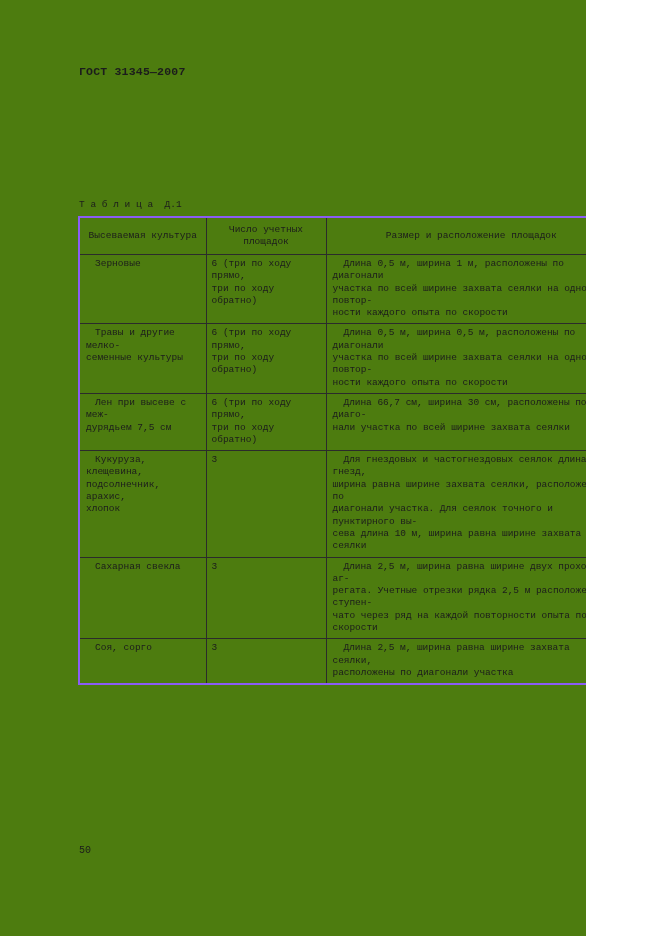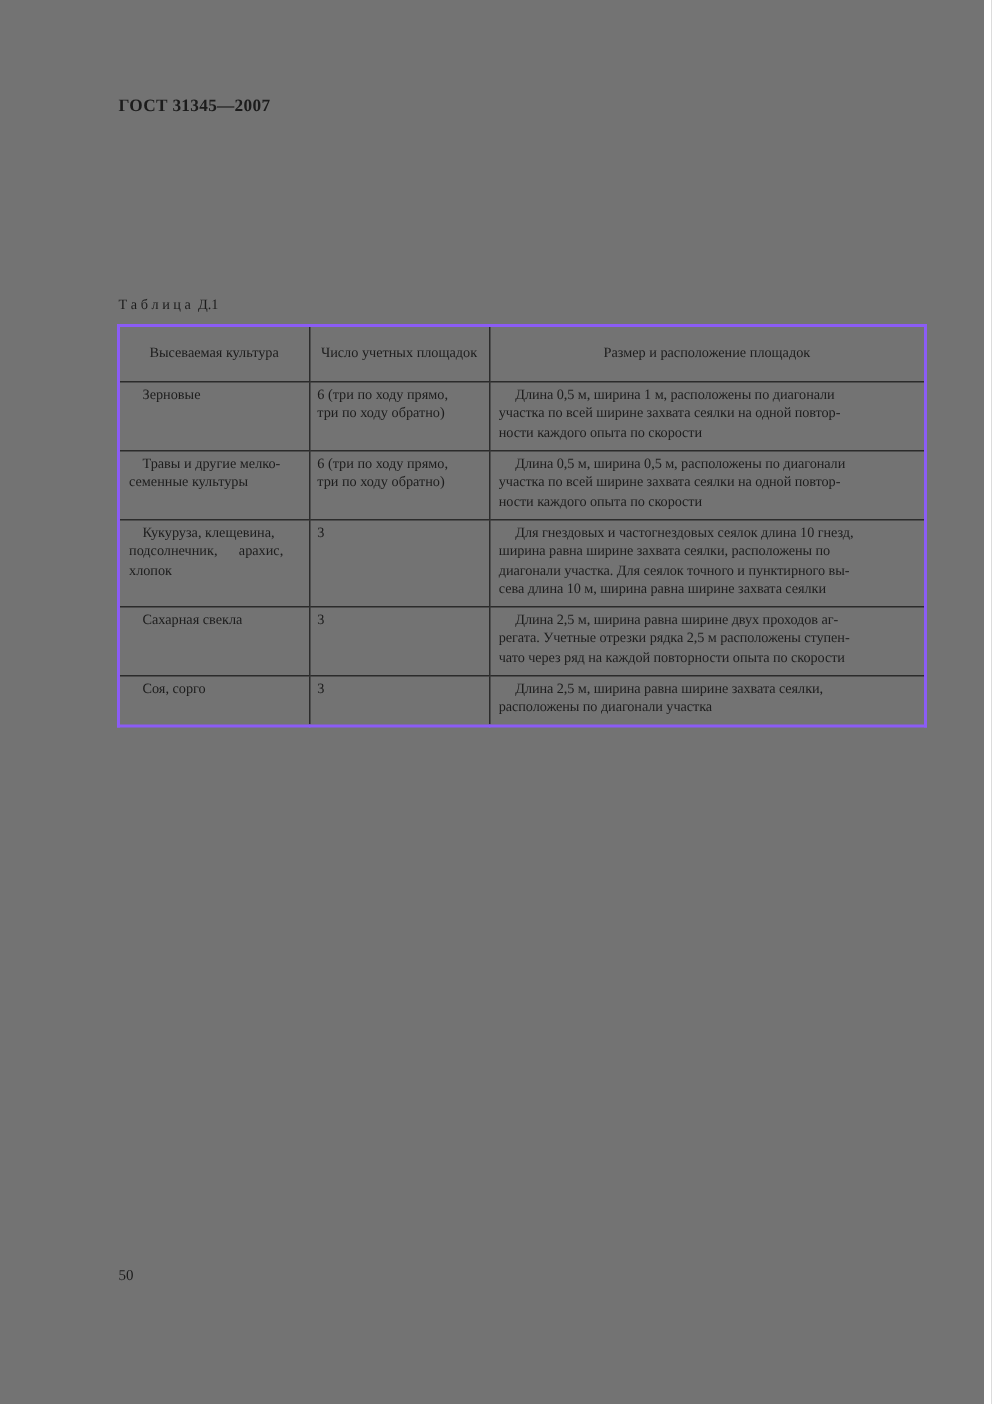--- a/index.html
+++ b/index.html
@@ -1,18 +1,18 @@
 <!DOCTYPE html>
 <html lang="ru"><head>
 <meta charset="utf-8">
 <style>
   html,body{margin:0;padding:0;background:#ffffff;}
   .page{
-    position:relative;width:656px;height:936px;background:#737373;
-    font-family:Liberation Serif, serif;color:#1c1c1c;overflow:hidden;
+    position:relative;width:586px;height:936px;background:#4d7c0f;
+    font-family:Liberation Mono, monospace;color:#1c1c1c;overflow:hidden;
   }
   .gost-num{
     position:absolute;left:79px;top:65px;
     font-size:11.5px;font-weight:bold;letter-spacing:0.2px;white-space:pre;
   }
   .annex{
     position:absolute;top:94px;left:0;width:661px;text-align:center;
     font-size:10px;font-weight:bold;line-height:14px;
   }
   .doc-title{
@@ -78,20 +78,28 @@
         </tr>
         <tr style="height: 46px;">
           <td class="c1">Травы и другие мелко-
 семенные культуры</td>
           <td class="c2">6 (три по ходу прямо,
 три по ходу обратно)</td>
           <td class="c3">Длина 0,5 м, ширина 0,5 м, расположены по диагонали
 участка по всей ширине захвата сеялки на одной повтор-
 ности каждого опыта по скорости</td>
         </tr>
+        <tr style="height: 36px;">
+          <td class="c1">Лен при высеве с меж-
+дурядьем 7,5 см</td>
+          <td class="c2">6 (три по ходу прямо,
+три по ходу обратно)</td>
+          <td class="c3">Длина 66,7 см, ширина 30 см, расположены по диаго-
+нали участка по всей ширине захвата сеялки</td>
+        </tr>
         <tr style="height: 58px;">
           <td class="c1">Кукуруза, клещевина,
 подсолнечник,      арахис,
 хлопок</td>
           <td class="c2">3</td>
           <td class="c3">Для гнездовых и частогнездовых сеялок длина 10 гнезд,
 ширина равна ширине захвата сеялки, расположены по
 диагонали участка. Для сеялок точного и пунктирного вы-
 сева длина 10 м, ширина равна ширине захвата сеялки</td>
         </tr>

